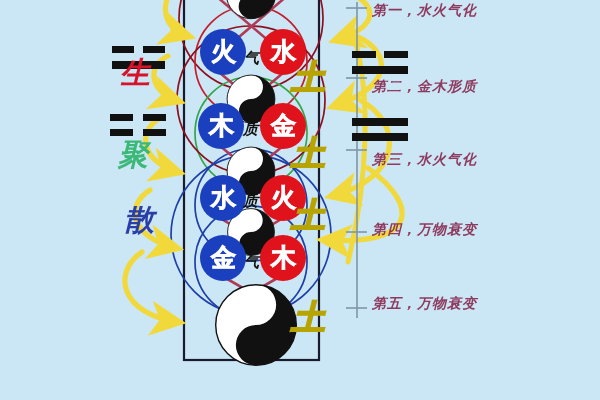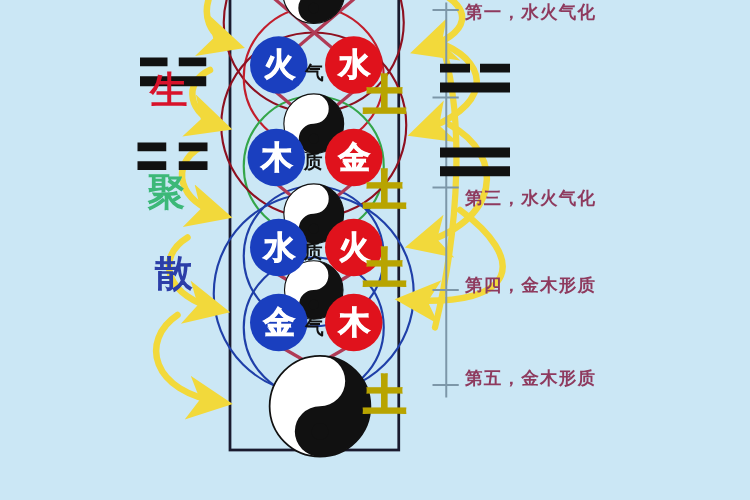--- a/index.html
+++ b/index.html
@@ -5,21 +5,21 @@
   html,body{margin:0;padding:0;}
   body{
     width:600px;height:400px;overflow:hidden;
     background:#cbe7f5;
     font-family:"DejaVu Sans","Liberation Sans",sans-serif;
     position:relative;
   }
   #stage{position:absolute;left:0;top:0;width:600px;height:400px;}
   #svgroot{position:absolute;left:0;top:0;width:600px;height:400px;}
 
-  .label{position:absolute;white-space:nowrap;line-height:1;}
+  .label{position:absolute;white-space:nowrap;line-height:1;font-style:italic;}
 
   
   .left-word{font-size:30px;font-weight:700;}
   .lw-sheng{color:#d8122a;}
   .lw-ju{color:#3cb878;}
   .lw-san{color:#2b3ea8;}
 
   
   .earth{
     font-size:34px;font-weight:700;color:#ffe800;
@@ -218,17 +218,18 @@
   <div class="label mid-label" style="left:243px;top:122px;">质</div>
   <div class="label mid-label" style="left:243px;top:194px;">质</div>
   <div class="label mid-label" style="left:244px;top:255px;">气</div>
 
   <div class="label earth" style="left:291px;top:60px;">土</div>
   <div class="label earth" style="left:291px;top:136px;">土</div>
   <div class="label earth" style="left:291px;top:198px;">土</div>
   <div class="label earth" style="left:291px;top:300px;">土</div>
 
   <div class="label stage-caption" style="left:372px;top:3px;">第一，水火气化</div>
+  <div class="label stage-caption" style="left:372px;top:79px;">第二，金木形质</div>
   <div class="label stage-caption" style="left:372px;top:152px;">第三，水火气化</div>
-  <div class="label stage-caption" style="left:372px;top:222px;">第四，金木形质</div>
-  <div class="label stage-caption" style="left:372px;top:296px;">第五，金木形质</div>
+  <div class="label stage-caption" style="left:372px;top:222px;">第四，万物衰变</div>
+  <div class="label stage-caption" style="left:372px;top:296px;">第五，万物衰变</div>
 
 </div>
 
 </body></html>

